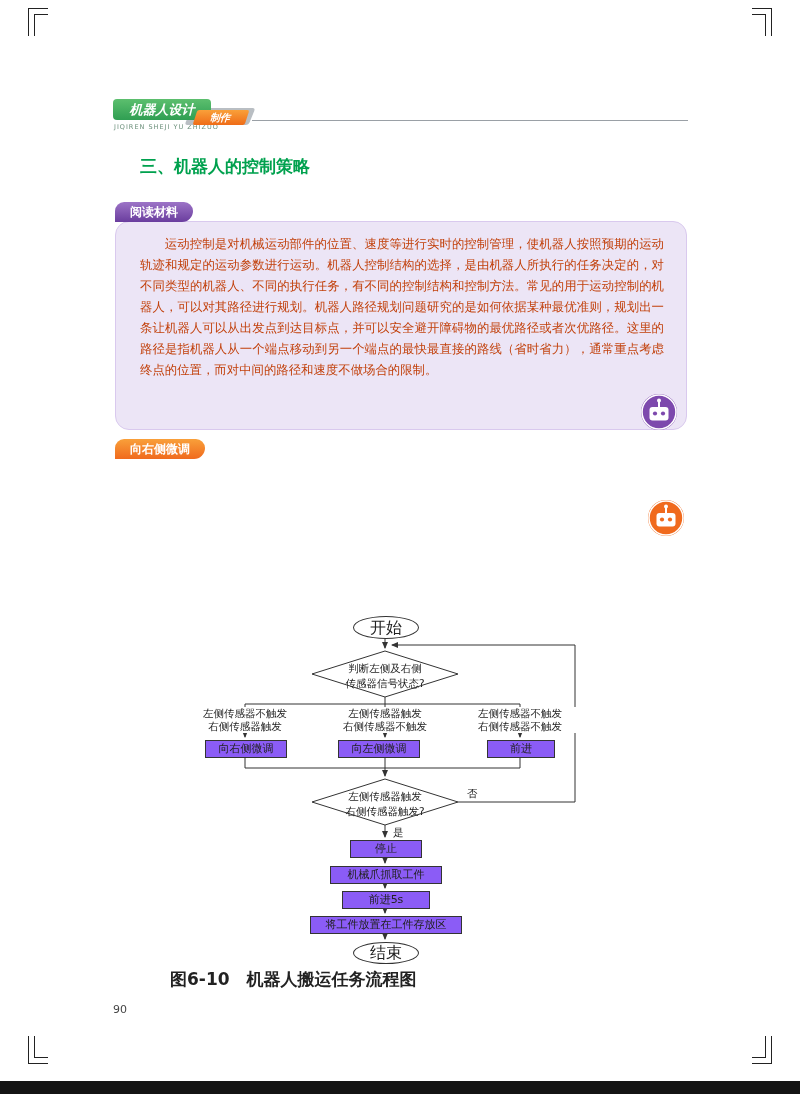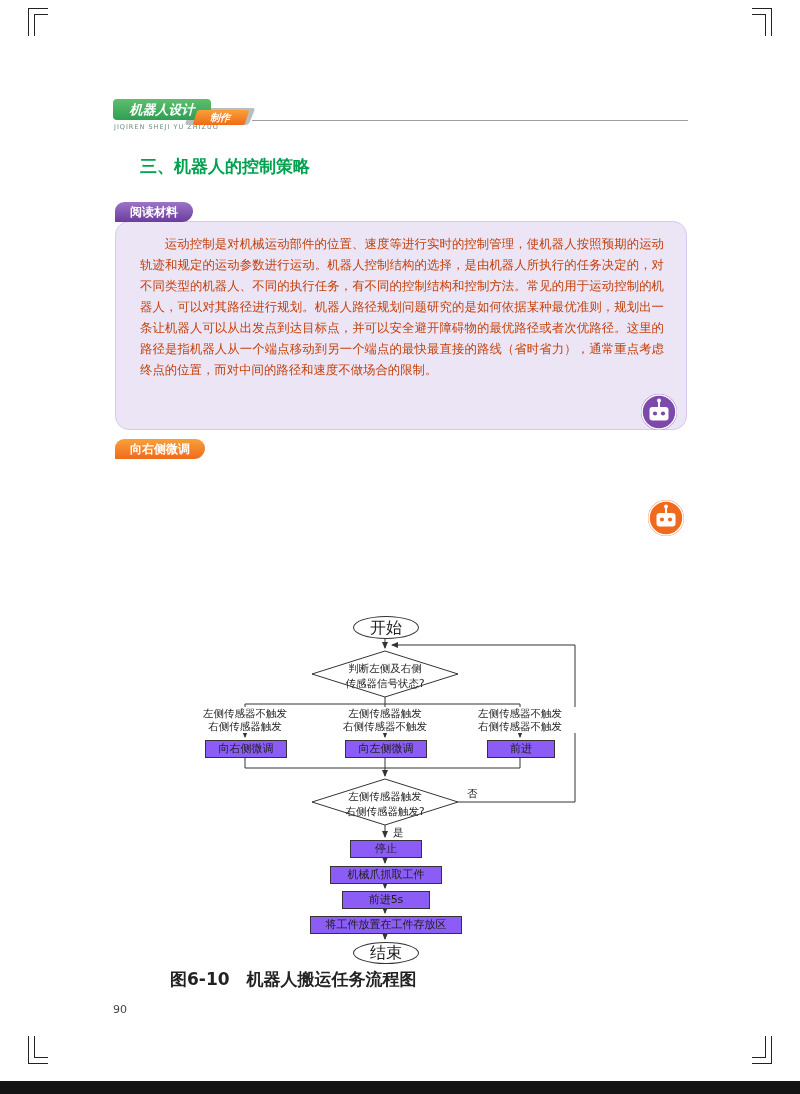--- a/index.html
+++ b/index.html
@@ -163,21 +163,21 @@
 传感器信号状态?</div>
 
     <div class="fc-label" style="left:18px;top:95px;width:114px">左侧传感器不触发
 右侧传感器触发</div>
     <div class="fc-label" style="left:158px;top:95px;width:114px">左侧传感器触发
 右侧传感器不触发</div>
     <div class="fc-label" style="left:293px;top:95px;width:114px">左侧传感器不触发
 右侧传感器不触发</div>
 
     <div class="fc-node" style="left:35px;top:128px;width:80px">向右侧微调</div>
-    <div class="fc-node" style="left:175px;top:128px;width:80px">向左侧微调</div>
+    <div class="fc-node" style="left:168px;top:128px;width:80px">向左侧微调</div>
     <div class="fc-node" style="left:317px;top:128px;width:66px">前进</div>
 
     <div class="fc-dtext" style="left:145px;top:177px;width:140px">左侧传感器触发
 右侧传感器触发?</div>
     <div class="fc-small" style="left:296px;top:175px">否</div>
     <div class="fc-small" style="left:222px;top:214px">是</div>
 
     <div class="fc-node" style="left:180px;top:228px;width:70px">停止</div>
     <div class="fc-node" style="left:160px;top:254px;width:110px">机械爪抓取工件</div>
     <div class="fc-node" style="left:172px;top:279px;width:86px">前进5s</div>

